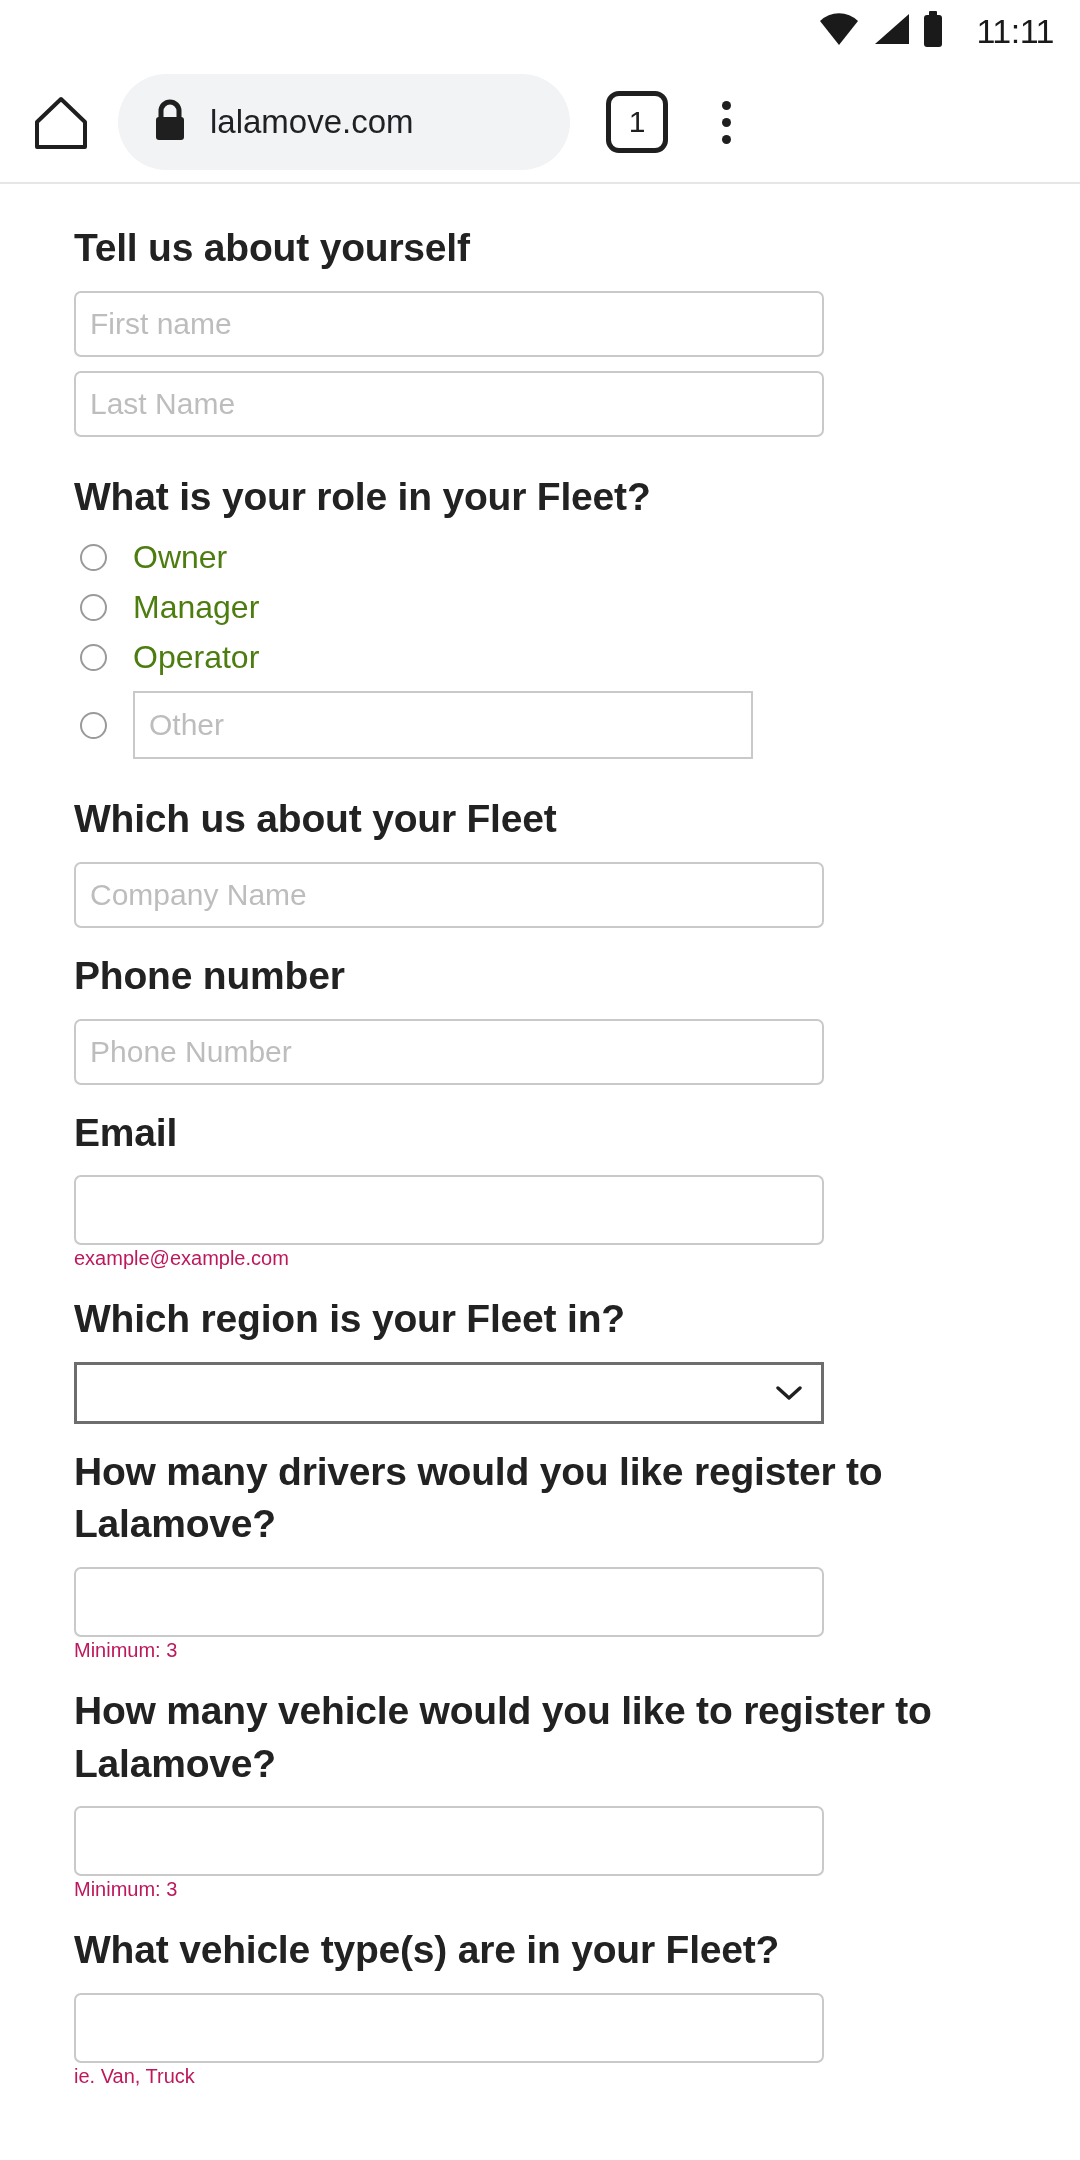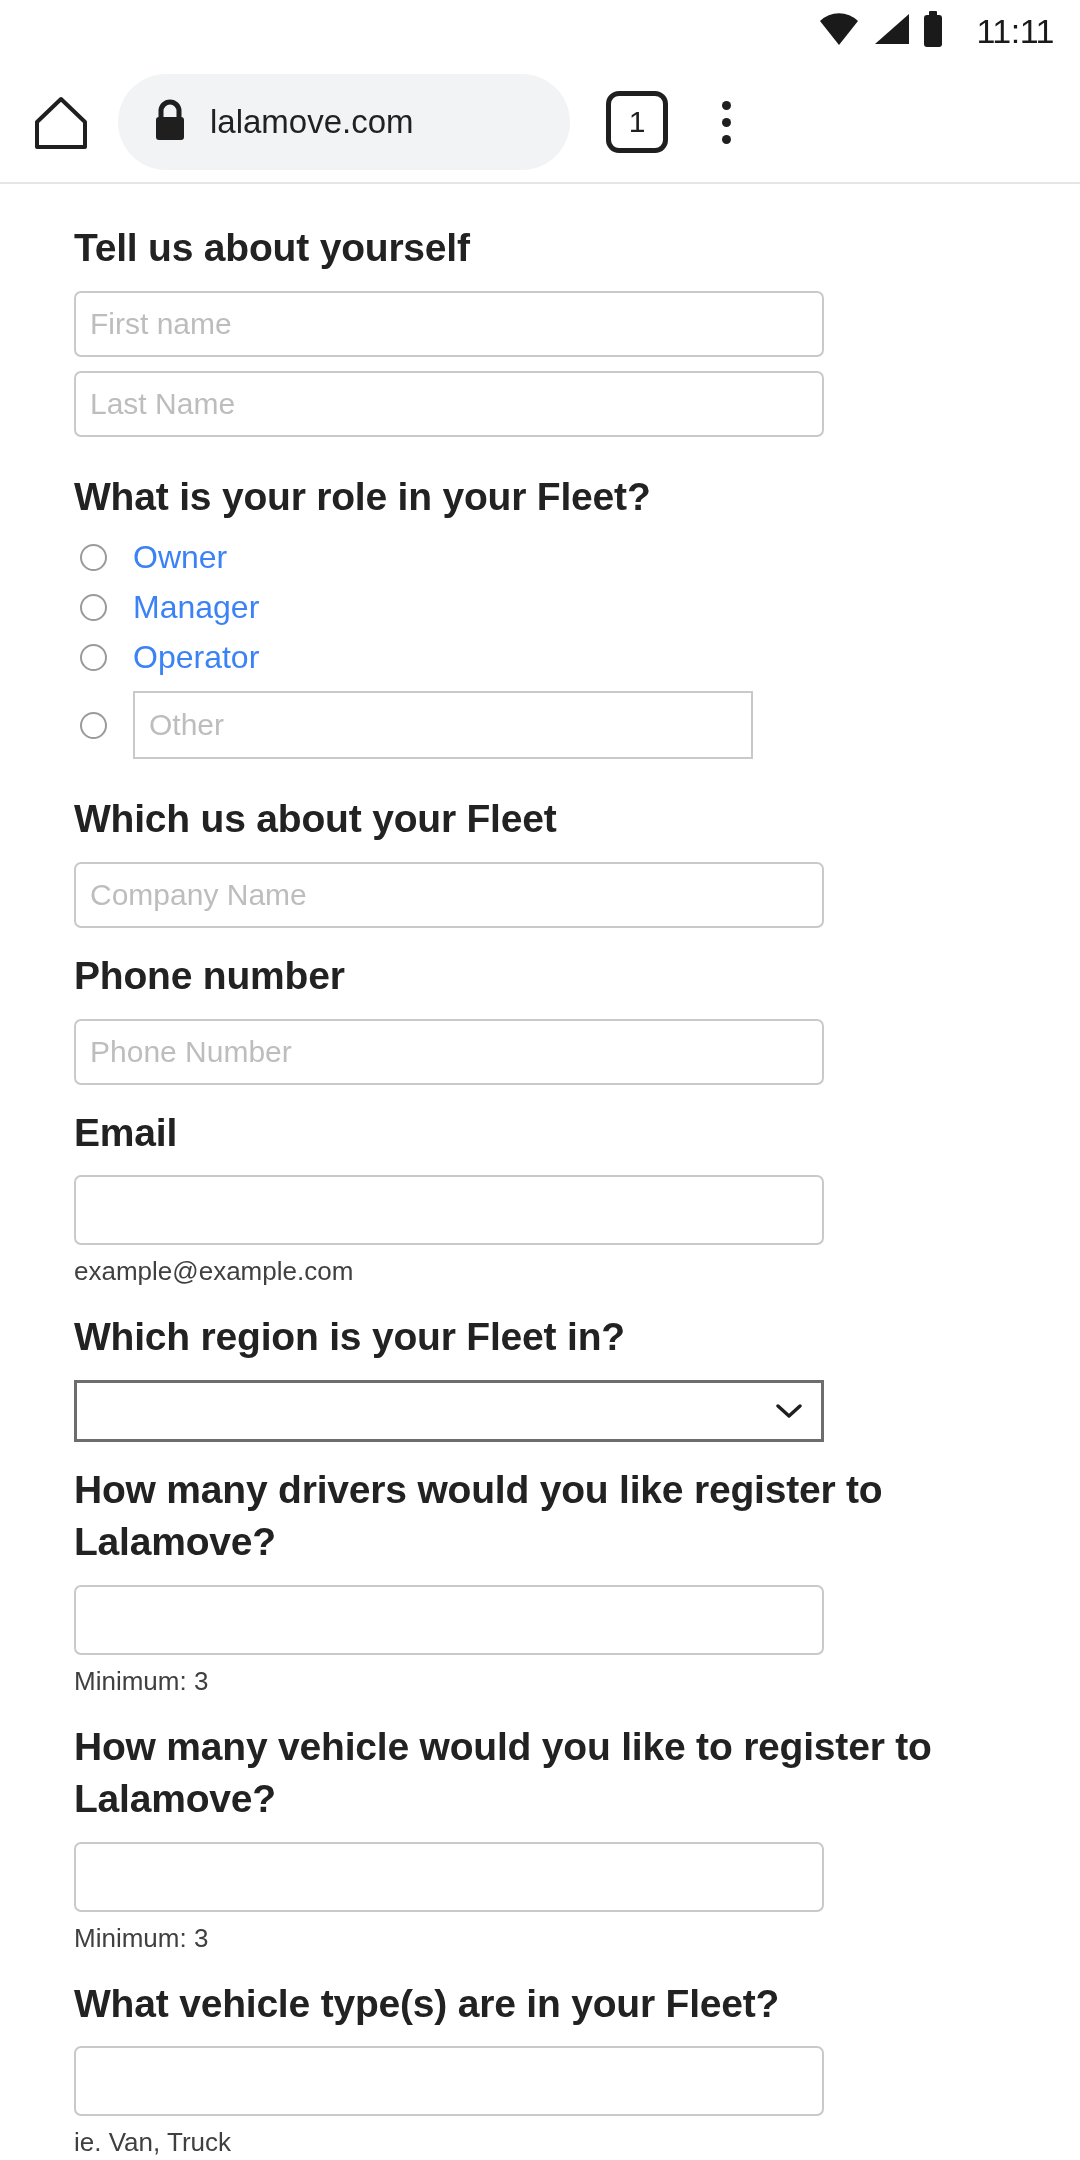--- a/index.html
+++ b/index.html
@@ -118,44 +118,43 @@
     outline: none;
   }
   .txt-input::placeholder { color: #bdbdbd; }
   .txt-input.tall { height: 70px; }
 
   .field-gap { height: 14px; }
   .block-gap { height: 34px; }
   .block-gap-sm { height: 22px; }
 
   .hint {
-    font-size: 26px;
-    color: #404040;
-    margin-top: 10px;
+    font-size: 20px;
+    color: #be185d;
     line-height: 1.3;
   }
 
   
   .radio-row {
     display: flex;
     align-items: center;
     gap: 26px;
     margin-top: 18px;
     padding-left: 6px;
   }
   .radio-dot {
     width: 27px; height: 27px;
     border: 2px solid #9a9a9a;
     border-radius: 50%;
     background: #ffffff;
     flex: 0 0 auto;
   }
   .radio-label {
     font-size: 32px;
-    color: #3b82f6;
+    color: #4d7c0f;
     line-height: 1;
   }
   .radio-row .other-input {
     width: 620px;
     height: 68px;
     border: 2px solid #c9c9c9;
     font-size: 30px;
     font-family: "Liberation Sans", sans-serif;
     color: #333;
     padding: 0 14px;

